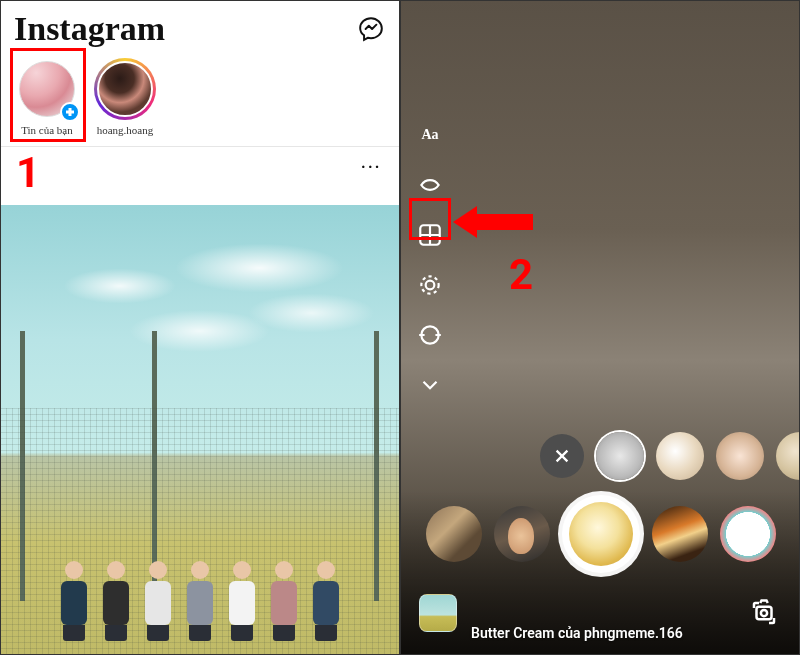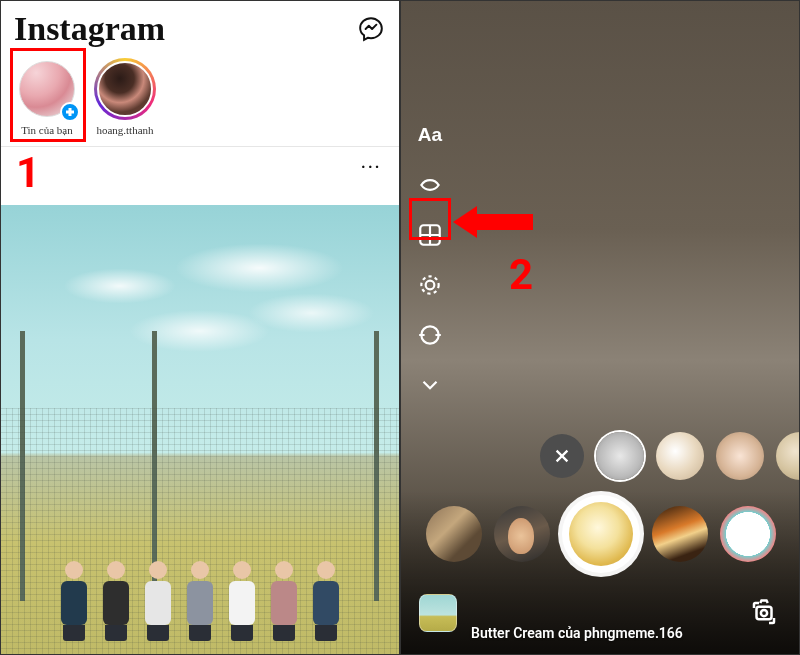--- a/index.html
+++ b/index.html
@@ -183,21 +183,21 @@
   }
 
   .vtoolbar {
     position:absolute;
     top:120px; left:14px;
     display:flex; flex-direction:column; gap:20px;
     align-items:center;
     color:#fff;
   }
   .vtool { width:30px; height:30px; display:flex; align-items:center; justify-content:center; }
-  .vtool.text { font-size:19px; font-weight:600; font-family: Liberation Sans, sans-serif; }
+  .vtool.text { font-size:14px; font-weight:600; font-family: Liberation Serif, serif; }
   .vtool svg { width:26px; height:26px; stroke:#fff; fill:none; stroke-width:2; }
 
   .annotation-box-2 {
     position:absolute;
     top:198px; left:8px;
     width:42px; height:42px;
     border:3px solid #ff0000;
     pointer-events:none;
   }
   .annotation-arrow-2 {
@@ -298,21 +298,21 @@
                 <path d="M5 1v8M1 5h8"></path>
               </svg>
           </div>
         </div>
         <div class="story-label">Tin của bạn</div>
       </div>
       <div class="story-item">
         <div class="story-ring ring-gradient">
           <div class="story-avatar other-story-avatar"></div>
         </div>
-        <div class="story-label">hoang.tthanh</div>
+        <div class="story-label">hoang.hoang</div>
       </div>
     </div>
 
     <div class="post-header">
       <div class="more-dots">...</div>
     </div>
 
     <div class="post-image">
       <div class="clouds"></div>
       <div class="pole p1"></div>

